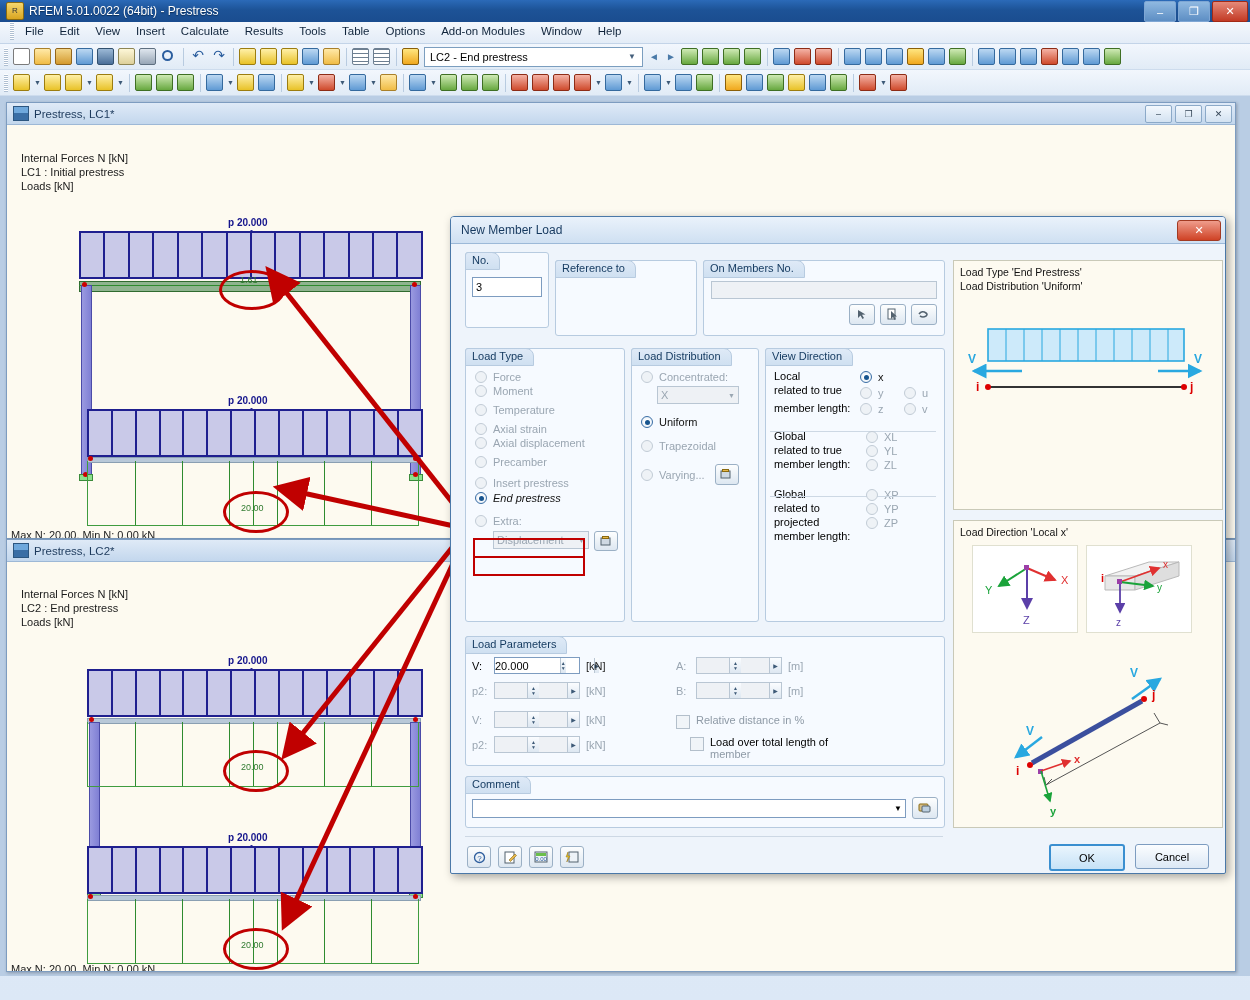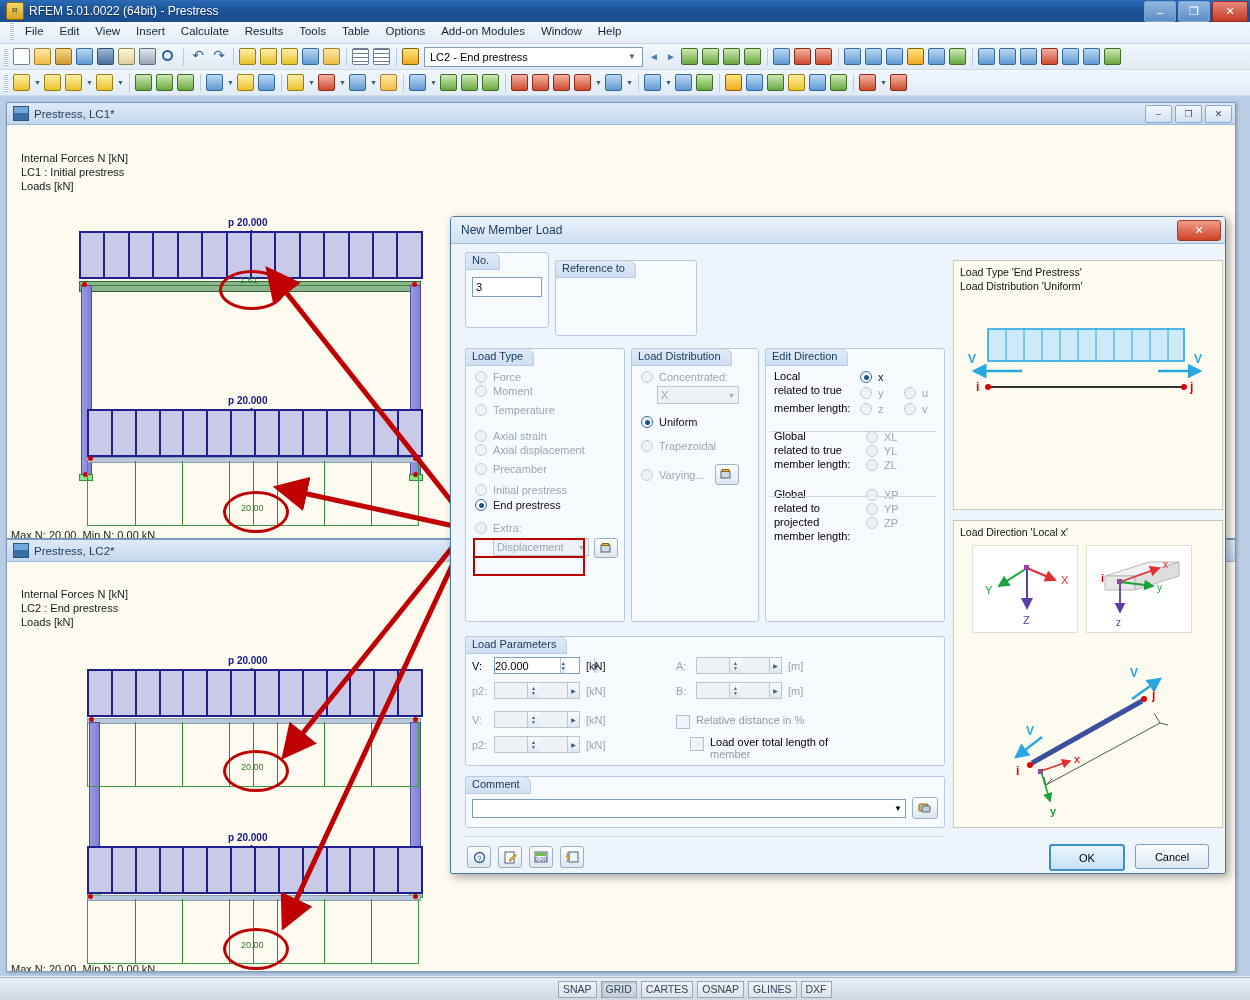--- a/index.html
+++ b/index.html
@@ -641,53 +641,77 @@
         <div class="cap">No.</div>
         <div class="inner">
           <div class="tin" style="margin:6px 6px 0 6px;height:20px;">3</div>
         </div>
       </div>
 
       <div class="gb" style="left:104px;top:16px;width:140px;height:74px;">
         <div class="cap">Reference to</div>
       </div>
 
+      <div class="gb" style="left:252px;top:16px;width:240px;height:74px;">
+        <div class="cap">On Members No.</div>
+        <div class="inner" style="padding:20px 7px 0 7px;">
+          <div class="tin dis" style="height:18px;"></div>
+          <div style="display:flex;gap:5px;justify-content:flex-end;margin-top:5px;">
+            <div class="sbtn" style="width:24px;height:19px;">
+              <svg width="13" height="13" viewBox="0 0 13 13">
+                  <path d="M2 2 L2 10 L4.5 7.5 L6.5 11 L8 10 L6 6.8 L9.5 6.5 Z" fill="#53626f"></path>
+                </svg>
+              </div>
+            <div class="sbtn" style="width:24px;height:19px;">
+              <svg width="13" height="13" viewBox="0 0 13 13">
+                  <rect x="1" y="1" width="7" height="10" fill="#fff" stroke="#53626f"></rect>
+                  <path d="M4 3 L4 11 L6 9 L7.5 12 L8.8 11.3 L7.2 8.6 L10 8.4 Z" fill="#53626f"></path>
+                </svg>
+              </div>
+            <div class="sbtn" style="width:24px;height:19px;">
+              <svg width="13" height="13" viewBox="0 0 13 13">
+                  <path d="M1 6 q3 -4 7 -1 q2 1.5 0 3 q-3 2 -6 0" fill="none" stroke="#53626f" stroke-width="1.6"></path>
+                </svg>
+              </div>
+          </div>
+        </div>
+      </div>
 
       <div class="gb" style="left:14px;top:104px;width:158px;height:272px;">
         <div class="cap">Load Type</div>
         <div class="inner" style="padding:20px 0 0 9px;">
           <div class="radio dis">
               <span class="rd"></span>
             <span>Force</span>
             </div>
           <div class="radio dis">
               <span class="rd"></span>
             <span>Moment</span>
             </div>
           <div class="radio dis" style="margin-top:7px;">
               <span class="rd"></span>
             <span>Temperature</span>
             </div>
-          <div class="radio dis" style="margin-top:14px;">
+          <div class="radio dis" style="margin-top:7px;">
               <span class="rd"></span>
             <span>Axial strain</span>
             </div>
           <div class="radio dis">
               <span class="rd"></span>
             <span>Axial displacement</span>
             </div>
           <div class="radio dis" style="margin-top:7px;">
               <span class="rd"></span>
             <span>Precamber</span>
             </div>
           <div class="radio dis" style="margin-top:9px;">
               <span class="rd"></span>
-            <span>Initial prestress</span>
-            </div>
-          <div class="radio on" style="margin-top:3px;">
+            <span>Insert prestress</span>
+            </div>
+          <div class="radio on" style="margin-top:3px;font-style:italic;">
               <span class="rd"></span>
             <span>End prestress</span>
             </div>
           <div class="radio dis" style="margin-top:11px;">
               <span class="rd"></span>
             <span>Extra:</span>
             </div>
           <div style="display:flex;gap:5px;margin:4px 0 0 18px;">
             <div class="selbox" style="width:96px;">
               <span>Displacement</span>
@@ -734,21 +758,21 @@
               <svg width="13" height="11" viewBox="0 0 13 11">
                   <rect x="1" y="2" width="9" height="7" fill="#cfd9e3" stroke="#53626f"></rect>
                   <rect x="2.5" y="0.5" width="6" height="2" fill="#e8b84b" stroke="#8a6a10"></rect>
                 </svg>
               </div>
           </div>
         </div>
       </div>
 
       <div class="gb" style="left:314px;top:104px;width:178px;height:272px;">
-        <div class="cap">Edit Direction</div>
+        <div class="cap">View Direction</div>
         <div class="inner" style="padding:20px 8px 0 8px;position:relative;">
 
           <div style="display:flex;">
             <div style="font-size:11px;line-height:14px;width:92px;">
               <div>Local</div>
               <div>related to true</div>
               <div style="margin-top:4px;">member length:</div>
             </div>
             <div style="flex:1;">
               <div style="display:flex;gap:12px;">
@@ -1049,23 +1073,14 @@
           <text x="176" y="38" font-size="12" fill="#29a8e0" font-weight="bold" font-family="Liberation Sans">V</text>
           <text x="72" y="96" font-size="12" fill="#29a8e0" font-weight="bold" font-family="Liberation Sans">V</text>
           <text x="62" y="136" font-size="12" fill="#d00" font-weight="bold" font-family="Liberation Sans">i</text>
           <text x="198" y="60" font-size="12" fill="#d00" font-weight="bold" font-family="Liberation Sans">j</text>
         </svg>
       </div>
 
     </div>
   </div>
 
-  <div class="statusbar">
-    <div style="width:558px;"></div>
-    <div class="sbtn2">SNAP</div>
-    <div class="sbtn2 act">GRID</div>
-    <div class="sbtn2">CARTES</div>
-    <div class="sbtn2">OSNAP</div>
-    <div class="sbtn2">GLINES</div>
-    <div class="sbtn2">DXF</div>
-  </div>
 
 </div>
 
 </body></html>

